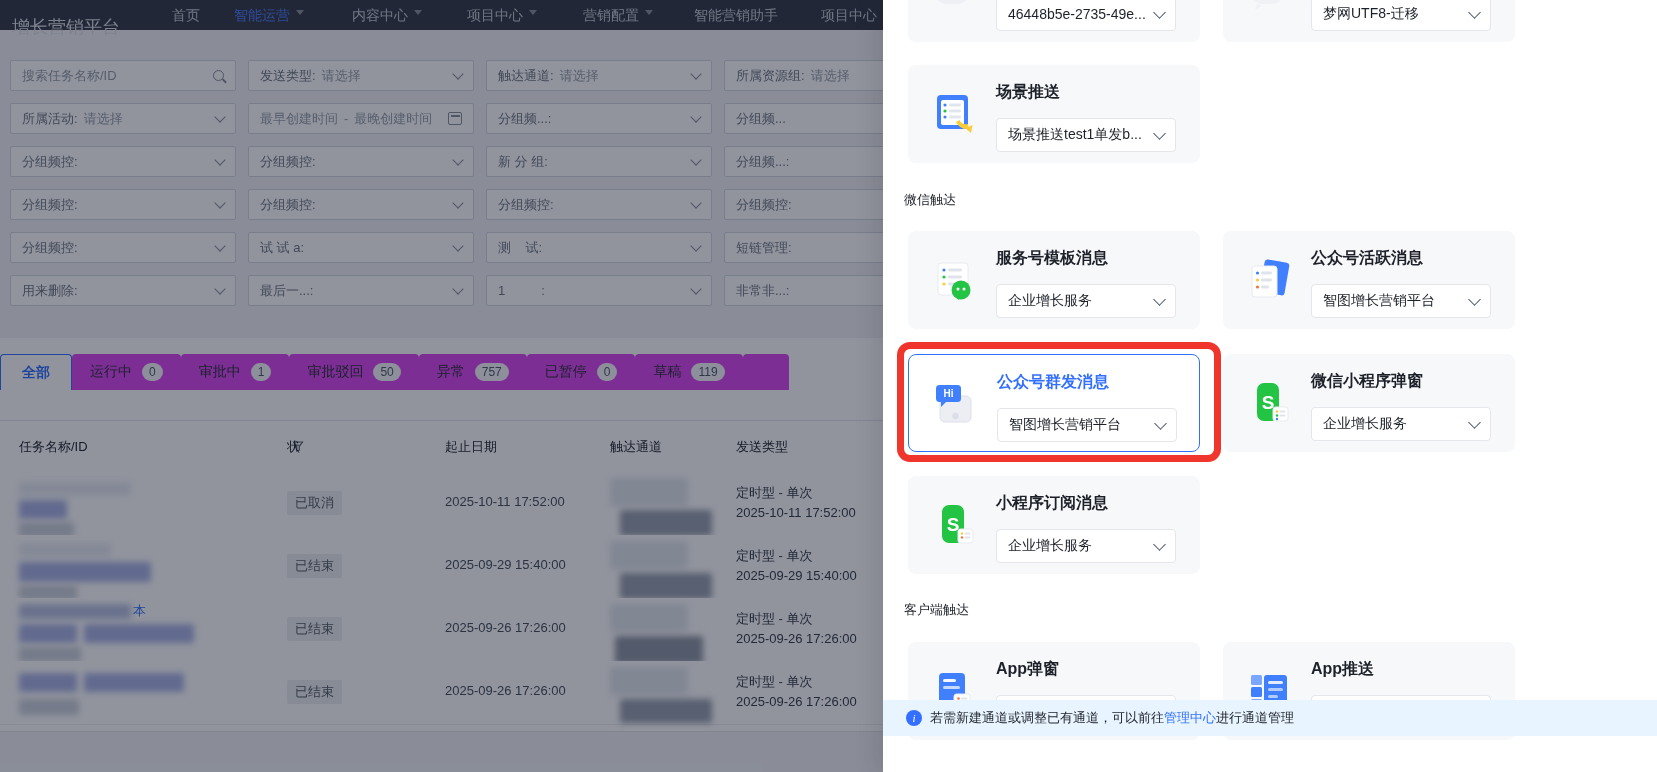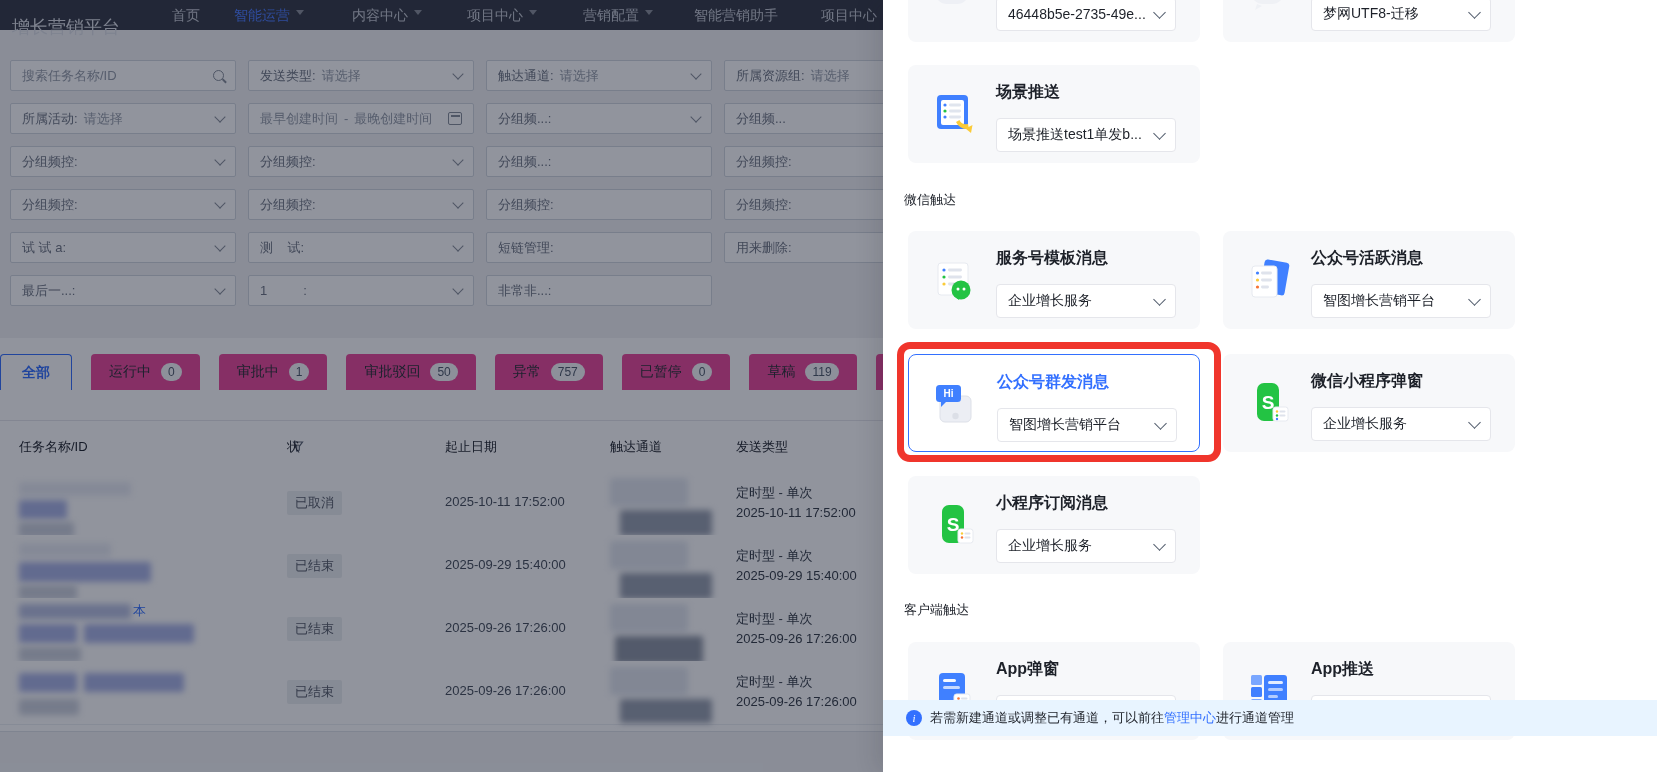--- a/index.html
+++ b/index.html
@@ -24,22 +24,22 @@
     transform:rotate(45deg);margin-left:auto;flex:none;margin-top:-3px;}
   .fsearch{flex:1;min-width:0;border:0;outline:0;background:transparent;font:inherit;color:#959ca8;padding:0;}
   .fsearch::placeholder{color:#959ca8;}
   .mag{position:relative;width:9px;height:9px;border:1.5px solid #878e99;border-radius:50%;flex:none;margin-left:auto;}
   .mag::after{content:"";position:absolute;width:5px;height:1.5px;background:#878e99;transform:rotate(45deg);right:-4px;bottom:-1px;}
   .cal{position:relative;width:12px;height:11px;border:1.5px solid #878e99;border-radius:2px;flex:none;margin-left:auto;}
   .cal::after{content:"";position:absolute;left:1.5px;right:1.5px;top:2px;height:1.5px;background:#878e99;}
 
   
   .content-card{position:absolute;left:0;top:338px;width:883px;height:393px;background:#fff;border-bottom:1px solid #dfe2e8;}
-  .tabs{position:absolute;left:0;top:354px;display:flex;gap:19px;align-items:flex-end;}
-  .tab{height:36px;box-sizing:border-box;display:flex;align-items:center;padding:0 18px;background:#ec4899;
+  .tabs{position:absolute;left:0;top:354px;display:flex;gap:0;align-items:flex-end;}
+  .tab{height:36px;box-sizing:border-box;display:flex;align-items:center;padding:0 18px;background:#d946ef;
     border-radius:4px 4px 0 0;font-size:14px;color:#2b2f36;cursor:pointer;white-space:nowrap;}
   .tab .pill{margin-left:10px;height:18px;line-height:18px;padding:0 7px;border-radius:9px;background:#f7f8fa;font-size:12px;color:#4e5969;}
   .tab.active{background:#fff;color:#3370ff;border:1.5px solid #3370ff;border-bottom:none;padding:0 21px;font-weight:bold;}
 
   .thead{position:absolute;left:0;top:420px;width:883px;height:52px;border-top:1px solid #e5e6eb;border-bottom:1px solid #e5e6eb;background:#fff;}
   .thead span{position:absolute;top:0;line-height:52px;color:#1d2129;font-size:13px;}
   .trow{position:absolute;left:0;width:975px;height:63px;border-bottom:1px solid #eceef2;background:#fff;}
   .c-name{left:19px;} .c-status{left:287px;} .c-date{left:445px;} .c-chan{left:610px;} .c-type{left:736px;}
   .badge{position:absolute;left:287px;top:19px;height:24px;line-height:24px;padding:0 8px;background:#eceef1;color:#565d68;border-radius:2px;font-size:13px;}
   .dtext{position:absolute;left:445px;top:22px;color:#464e5a;font-size:13px;}
@@ -95,20 +95,21 @@
       <div class="fcell"><span class="flb">触达通道:</span><span class="fvl">请选择</span><i class="chev"></i></div>
       <div class="fcell"><span class="flb">所属资源组:</span><span class="fvl">请选择</span></div>
 
       <div class="fcell"><span class="flb">所属活动:</span><span class="fvl">请选择</span><i class="chev"></i></div>
       <div class="fcell"><span class="fvl">最早创建时间</span><span class="fvl">-</span><span class="fvl">最晚创建时间</span><span class="cal"></span></div>
       <div class="fcell"><span class="flb">分组频...:</span><i class="chev"></i></div>
       <div class="fcell"><span class="flb">分组频...</span></div>
 
       <div class="fcell"><span class="flb">分组频控:</span><i class="chev"></i></div>
       <div class="fcell"><span class="flb">分组频控:</span><i class="chev"></i></div>
+      <div class="fcell"><span class="flb">新 分 组:</span><i class="chev"></i></div>
       <div class="fcell"><span class="flb">分组频...:</span></div>
 
       <div class="fcell"><span class="flb">分组频控:</span><i class="chev"></i></div>
       <div class="fcell"><span class="flb">分组频控:</span><i class="chev"></i></div>
       <div class="fcell"><span class="flb">分组频控:</span><i class="chev"></i></div>
       <div class="fcell"><span class="flb">分组频控:</span></div>
 
       <div class="fcell"><span class="flb">分组频控:</span><i class="chev"></i></div>
       <div class="fcell"><span class="flb">试 试 a:</span><i class="chev"></i></div>
       <div class="fcell"><span class="flb">测    试:</span><i class="chev"></i></div>

